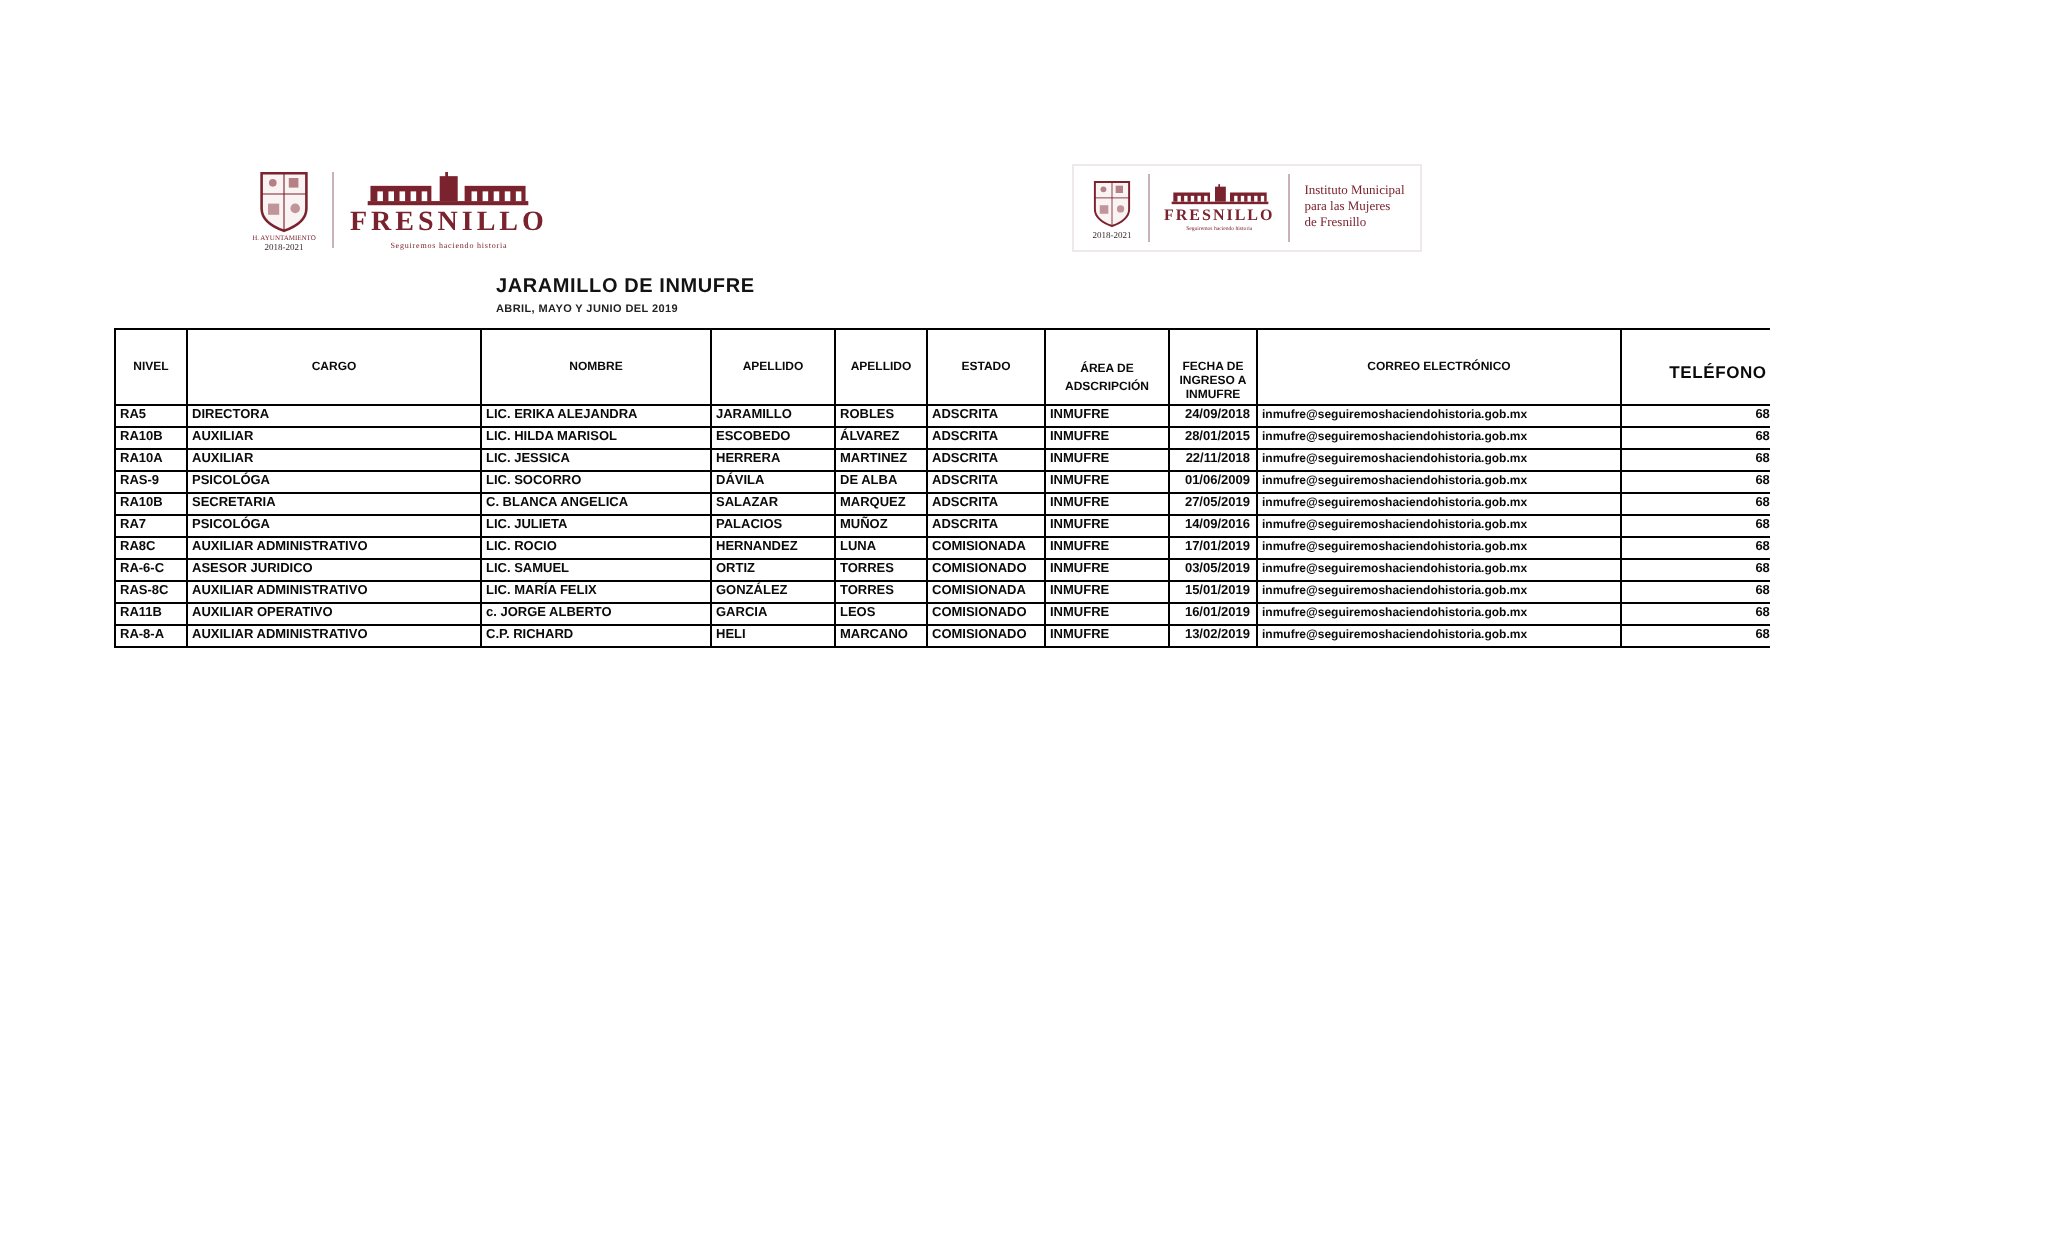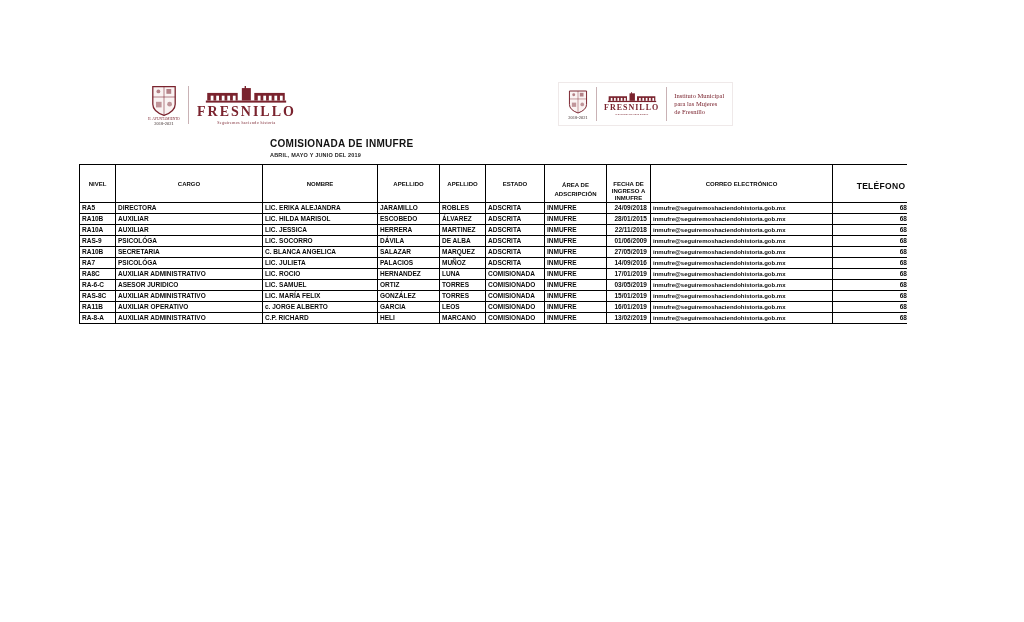--- a/index.html
+++ b/index.html
@@ -4,21 +4,20 @@
 <style>
   * { margin: 0; padding: 0; box-sizing: border-box; }
   html, body { background: #fff; }
   .page {
     position: relative;
     width: 885px;
     height: 622px;
     background: #fff;
     overflow: hidden;
     font-family: "Liberation Sans", sans-serif;
-    margin-left: 22px;
   }
   :root { --accent: #7a232e; }
 
   
   .logo-group {
     position: absolute;
     display: flex;
     align-items: center;
   }
   .logo-left { left: 126px; top: 84px; height: 42px; gap: 8px; }
@@ -178,21 +177,21 @@
       <div class="wordmark wordmark-sm">FRESNILLO</div>
       <div class="tagline tagline-sm">Seguiremos haciendo historia</div>
     </div>
     <div class="v-div"></div>
     <div class="institute-text">Instituto Municipal
 para las Mujeres
 de Fresnillo</div>
   </div>
 
   <div class="title-block">
-    <div class="doc-title">COMISIONADA DE INMUFRE</div>
+    <div class="doc-title">JARAMILLO DE INMUFRE</div>
     <div class="doc-subtitle">ABRIL, MAYO Y JUNIO DEL 2019</div>
   </div>
 
   <table class="directory">
     <colgroup>
       <col style="width:36px">
         <col style="width:147px">
         <col style="width:115px">
       <col style="width:62px">
         <col style="width:46px">

